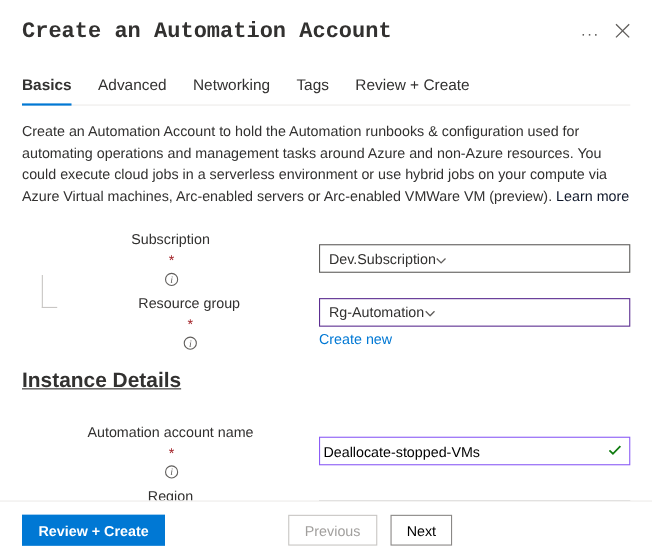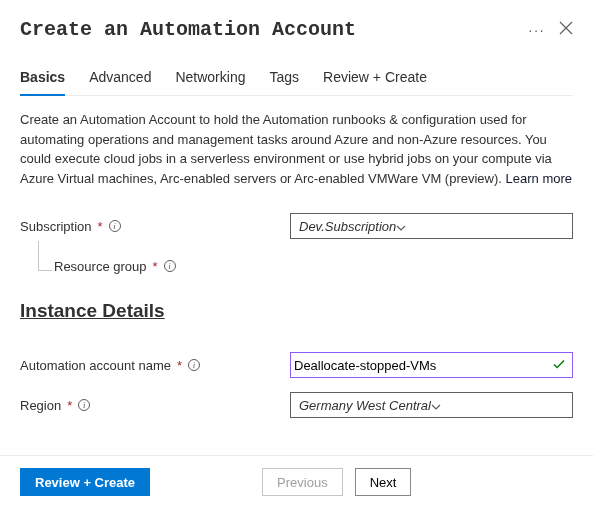--- a/index.html
+++ b/index.html
@@ -24,38 +24,38 @@
   .tab.active { font-weight: 600; }
   .tab.active::after {
     content: ""; position: absolute; left: 0; right: 0; bottom: -1px;
     height: 2px; background: #0078d4;
   }
   .intro { margin-top: 14px; font-size: 13px; line-height: 1.5; color: #323130; }
   .link { color: #0f172a; cursor: pointer; }
   .form { margin-top: 22px; }
   .row { display: flex; align-items: center; min-height: 32px; margin-bottom: 8px; }
   .row.sub { margin-top: 4px; }
-  .label-col { width: 270px; display: flex; align-items: center; gap: 4px; }
+  .label-col { width: 270px; display: flex; align-items: center; gap: 4px; flex-direction: column; }
   .label-col.indent { padding-left: 34px; position: relative; }
   .tree-line {
     position: absolute; left: 18px; top: -18px; width: 14px; height: 30px;
     border-left: 1px solid #c8c6c4; border-bottom: 1px solid #c8c6c4;
   }
   .req { color: #a4262c; margin-left: 2px; }
   .info-icon {
     width: 12px; height: 12px; border: 1px solid #605e5c; border-radius: 50%;
     display: inline-flex; align-items: center; justify-content: center;
     font-size: 9px; color: #605e5c; font-style: italic; font-family: Georgia, serif;
     margin-left: 2px; cursor: pointer;
   }
   .field-col { flex: 1; }
   .select {
     width: 100%; height: 26px; border: 1px solid #605e5c; background: #fff;
     display: flex; align-items: center; justify-content: flex-start;
-    padding: 0 8px; font-size: 13px; cursor: pointer; font-style: italic;
+    padding: 0 8px; font-size: 13px; cursor: pointer;
   }
   .select.focus { border-color: #5c2e91; border-width: 1px; }
   .chev { color: #605e5c; }
   .sublink { font-size: 13px; color: #0078d4; margin-top: 4px; cursor: pointer; display: inline-block; }
   .section-head { font-weight: 700; font-size: 19px; margin: 18px 0 27px 0; text-decoration: underline; }
   .input {
     width: 100%; height: 26px; border: 1px solid #8b5cf6; background: #fff;
     padding: 0 28px 0 3px; font-size: 13px; position: relative;
   }
   .input-wrap { position: relative; }
@@ -123,20 +123,31 @@
       </div>
     </div>
 
     <div class="row sub">
       <div class="label-col indent">
         <span class="tree-line"></span>
         <span>Resource group</span>
         <span class="req">*</span>
         <span class="info-icon">i</span>
       </div>
+      <div class="field-col">
+        <div class="select focus">
+          <span>Rg-Automation</span>
+          <span class="chev">
+            <svg width="10" height="6" viewBox="0 0 10 6">
+                <path d="M1 1 L5 5 L9 1" stroke="#605e5c" stroke-width="1.2" fill="none"></path>
+              </svg>
+          </span>
+        </div>
+        <span class="sublink">Create new</span>
+      </div>
     </div>
 
     <div class="section-head">Instance Details</div>
 
     <div class="row">
       <div class="label-col">
         <span>Automation account name</span>
         <span class="req">*</span>
         <span class="info-icon">i</span>
       </div>

